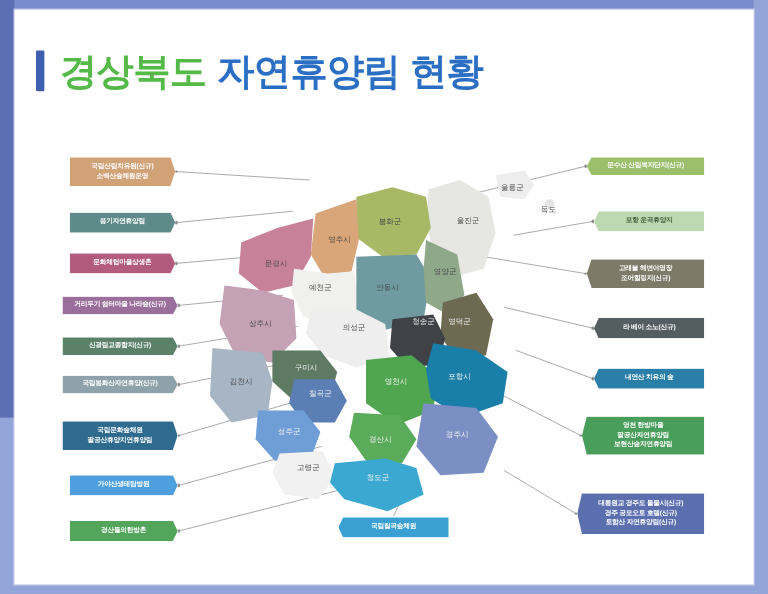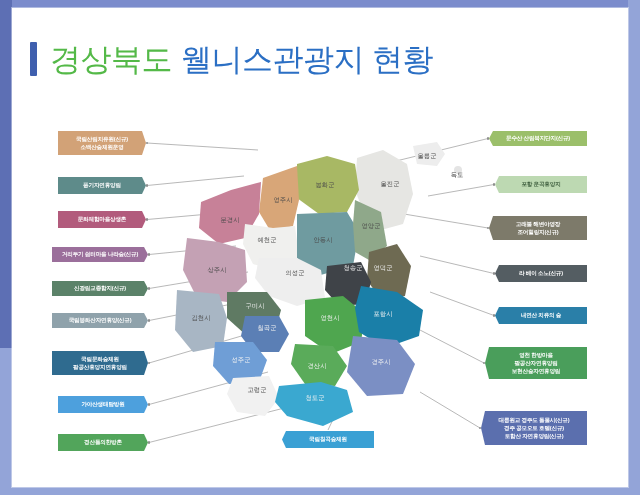--- a/index.html
+++ b/index.html
@@ -51,21 +51,21 @@
     display: flex; align-items: center;
   }
   #title-accent {
     width: 7px; height: 34px;
     background: #3f5fae;
     margin-right: 13px;
     border-radius: 1px;
   }
   .t-seg {
     font-size: 31px;
-    font-weight: normal;
+    font-weight: bold;
     letter-spacing: -0.5px;
     line-height: 1;
   }
   .t-green { color: #54b948; }
   .t-blue  { color: #2b6fc4; }
   .t-sp { display:inline-block; width: 9px; }
 
   
   #mapwrap {
     position: absolute;
@@ -126,21 +126,21 @@
 <div id="leftbar"></div>
 <div id="leftbar2"></div>
 <div id="rightbar"></div>
 <div id="bottombar"></div>
 
 <div id="frame"></div>
 
 <div id="titlewrap">
   <div id="title-accent"></div>
   <div>
-    <span class="t-seg t-green">경상북도</span><span class="t-sp"></span><span class="t-seg t-blue">웰니스관광지 현황</span>
+    <span class="t-seg t-green">경상북도</span><span class="t-sp"></span><span class="t-seg t-blue">자연휴양림 현황</span>
   </div>
 </div>
 
 <svg id="lines">
   <g id="lines-g">
       <line x1="147" y1="143" x2="258" y2="150"></line>
       <line x1="147" y1="185.5" x2="244" y2="176"></line>
       <line x1="147" y1="219.5" x2="232" y2="212"></line>
       <line x1="149" y1="254.5" x2="236" y2="246"></line>
       <line x1="149" y1="288.5" x2="248" y2="272"></line>

